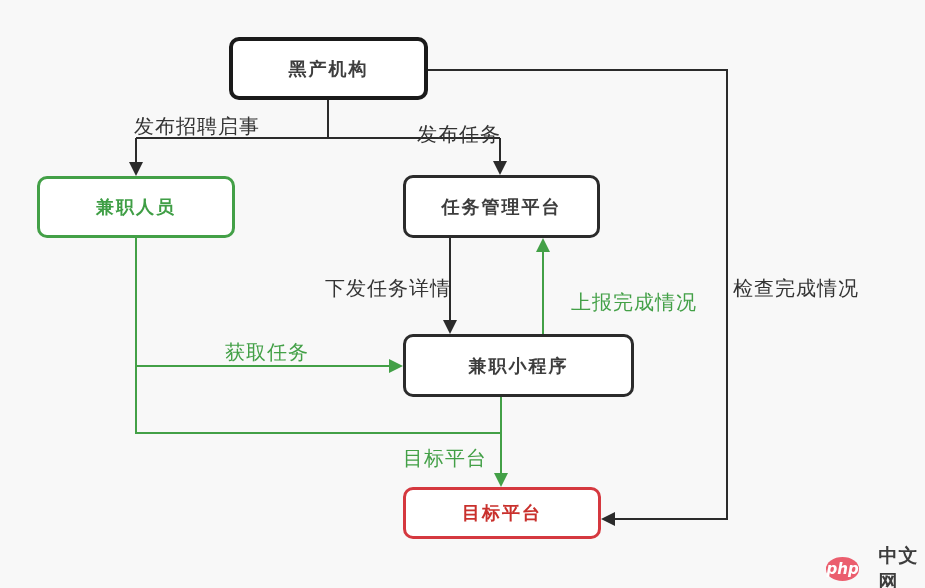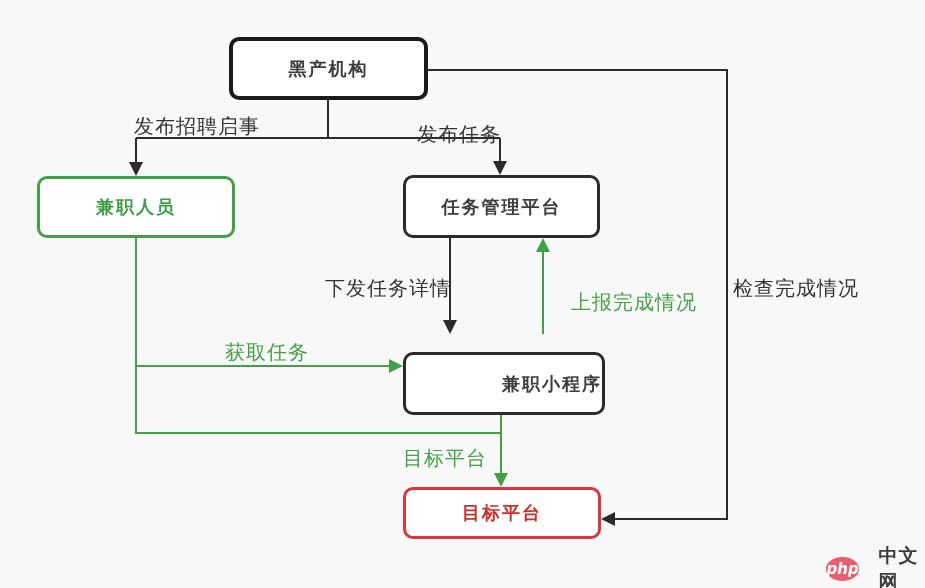--- a/index.html
+++ b/index.html
@@ -30,21 +30,21 @@
     justify-content: center;
     font-size: 18px;
     font-weight: bold;
     letter-spacing: 2px;
     color: #3d3d3d;
     white-space: nowrap;
   }
   .node-org     { left: 229px; top: 37px;  width: 199px; height: 63px; border-width: 4px; border-color: #1a1a1a; }
   .node-parttime{ left: 37px;  top: 176px; width: 198px; height: 62px; border-color: #43a047; color: #3f9e45; }
   .node-platform{ left: 403px; top: 175px; width: 197px; height: 63px; }
-  .node-miniapp { left: 403px; top: 352px; width: 202px; height: 63px; justify-content: flex-end; }
+  .node-miniapp { left: 403px; top: 334px; width: 231px; height: 63px; }
   .node-target  { left: 403px; top: 487px; width: 198px; height: 52px; border-color: #d5383f; color: #c9302c; }
   .edge-label {
     position: absolute;
     transform: translate(-50%, -50%);
     font-size: 20px;
     letter-spacing: 1px;
     color: #333333;
     white-space: nowrap;
   }
   .edge-label.green { color: #43a047; }

